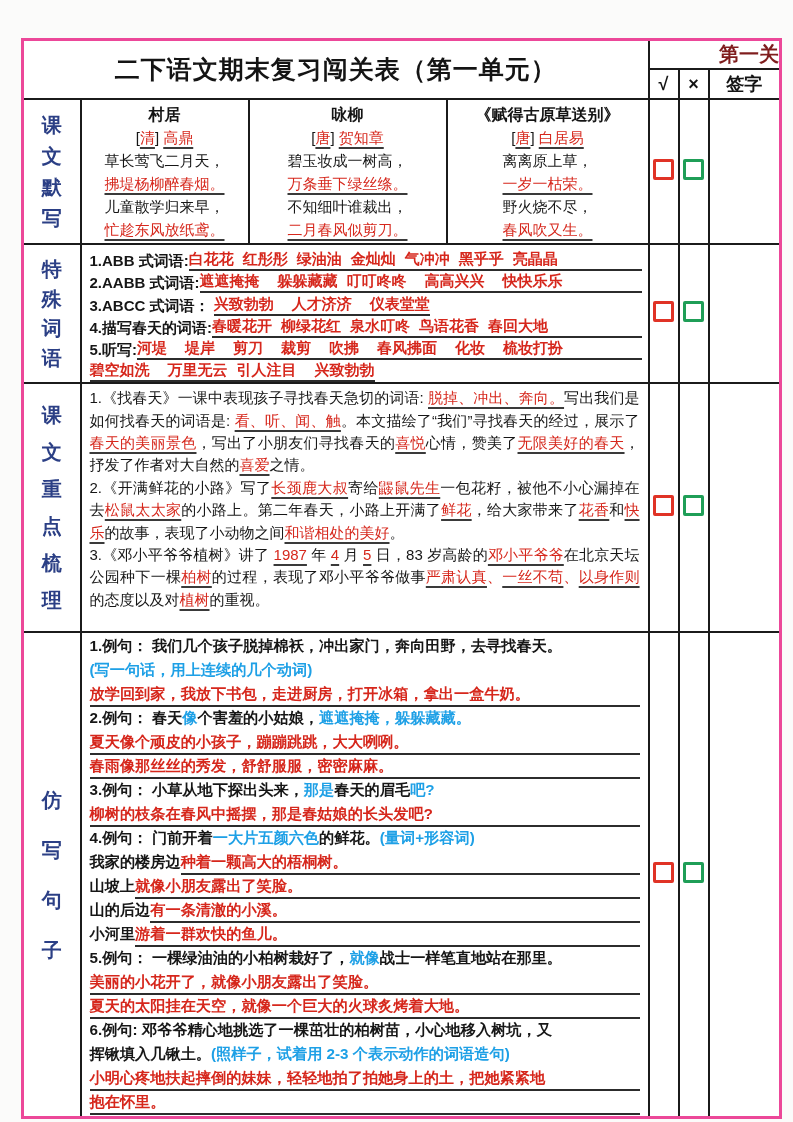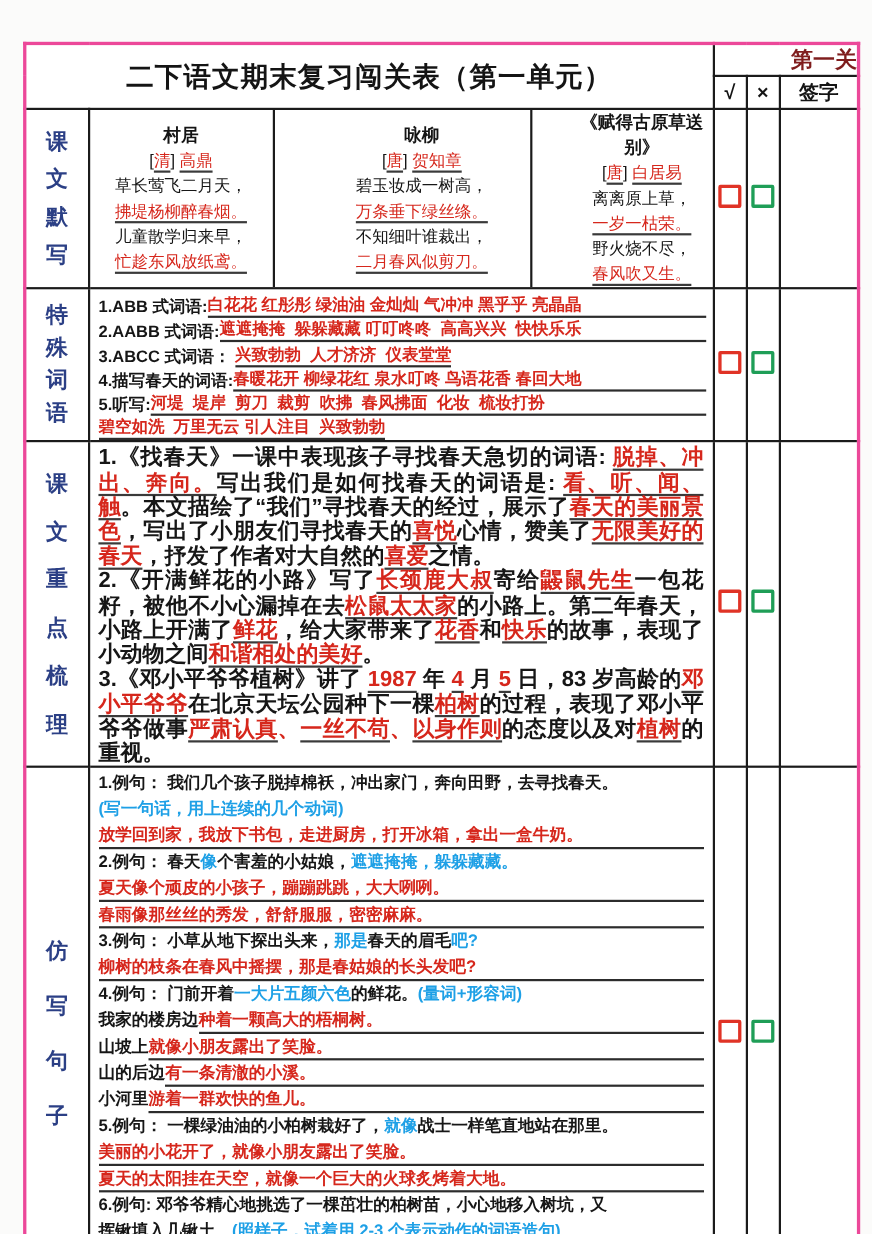--- a/index.html
+++ b/index.html
@@ -17,43 +17,43 @@
   .row-words td{height:137px;}
   .row-key td{height:247px;}
   .row-sent td{height:480px;}
 
   .vwrap{height:100%;display:flex;flex-direction:column;align-items:center;
          justify-content:space-evenly;padding:4px 0;box-sizing:border-box;}
   .row-sent .vwrap{justify-content:center;gap:30px;}
   .vch{font-size:20px;font-weight:700;color:#2b3f85;line-height:1;}
 
   .cell-inner{height:100%;box-sizing:border-box;overflow:hidden;}
-  .poems-row{display:flex;gap:36px;}
+  .poems-row{display:flex;}
   .poem{flex:0 0 166px;border-right:2px solid #1b1b1b;display:flex;flex-direction:column;
         justify-content:center;text-align:center;}
   .poem:nth-child(2){flex:0 0 196px;}
   .poem:nth-child(3){flex:1 1 auto;border-right:none;}
   .p-title{font-size:16px;font-weight:700;line-height:23px;color:#141414;}
   .p-line{font-size:15px;font-weight:400;line-height:23px;}
 
   .sec-words{padding:4px 6px 0 8px;}
   .sec-words .line{height:22.2px;font-size:15px;align-items:flex-end;}
   .sec-key{padding:3px 8px 0 8px;}
-  .para{margin:0;font-size:20px;font-weight:700;line-height:22.4px;text-align:justify;}
+  .para{margin:0;font-size:15px;font-weight:400;line-height:22.4px;text-align:justify;}
   .sec-sent{padding:3px 8px 0 8px;}
   .sec-sent .line{height:24px;font-size:15.2px;}
 
   .line{display:flex;align-items:baseline;white-space:pre;font-weight:700;}
   .blank{border-bottom:2px solid #2c2c2c;white-space:pre;}
   .blank.fill{flex:1 1 auto;}
 
   .run-k{color:#161616;}
   .run-r{color:#d6271c;text-decoration:underline;text-decoration-thickness:1.5px;
          text-underline-offset:3.5px;text-decoration-color:#3a3a3a;}
-  .blank .run-r{text-decoration:none;}
+  .blank .run-r{text-decoration:none;font-family:Liberation Mono, monospace;}
   .run-c{color:#1ea0e6;}
   .run-rn{color:#d6271c;}
 
   .ck{text-align:center;}
   .box{display:inline-block;width:15px;height:15px;border:3px solid;border-radius:2px;background:#fff;}
   .box.red{border-color:#e03326;}
   .box.green{border-color:#1f9e57;}
 </style>
 </head>
 <body>

